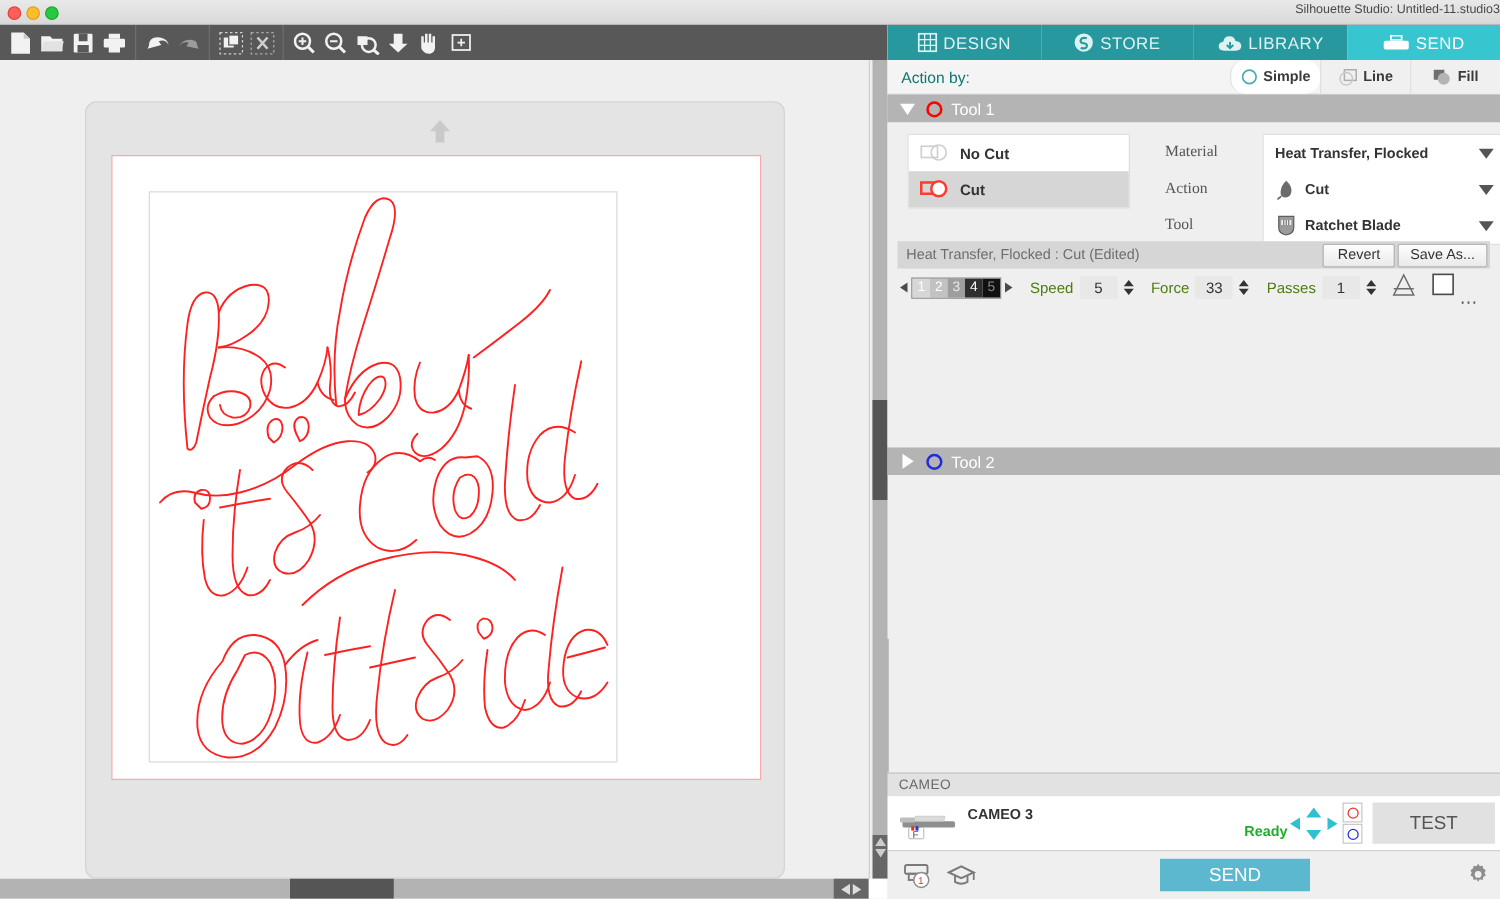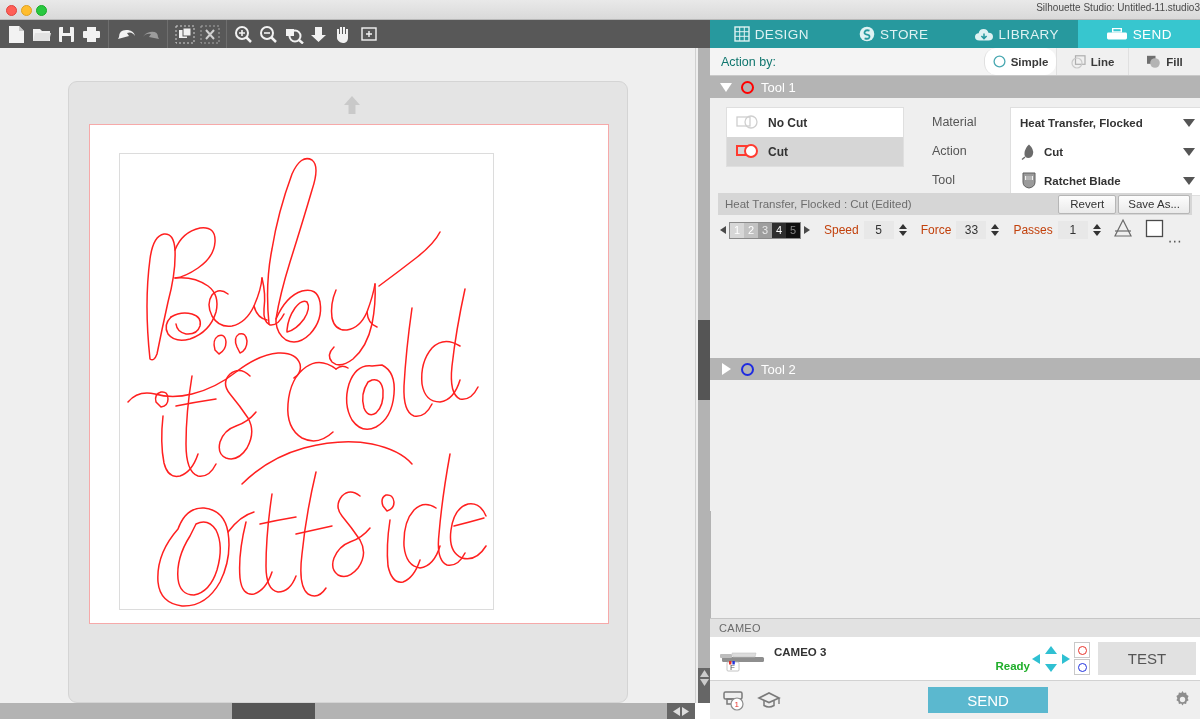--- a/index.html
+++ b/index.html
@@ -121,21 +121,21 @@
   .cutlist {
     position: absolute; left: 16px; top: 9px; width: 178px; background: #fff; border: 1px solid #dfdfdf;
   }
   .cutrow {
     height: 29px; display: flex; align-items: center; gap: 8px; padding-left: 9px;
     font-size: 12px; font-weight: bold; color: #333; cursor: pointer;
   }
   .cutrow.sel { background: #d6d6d6; }
 
   .matgrid { position: absolute; left: 222px; top: 9px; width: 252px; }
-  .matlbl-col { position: absolute; left: 0; top: 0; width: 72px; }
+  .matlbl-col { position: absolute; left: 0; top: 0; width: 72px; font-family: Liberation Serif, serif; }
   .matlbl { height: 29px; display: flex; align-items: center; font-size: 12.5px; color: #555; }
   .matfields {
     position: absolute; left: 78px; top: 0; width: 192px; background: #fff; border: 1px solid #dfdfdf;
   }
   .matfield {
     height: 29px; display: flex; align-items: center; gap: 6px; padding: 0 6px 0 9px;
     font-size: 11.5px; font-weight: bold; color: #333; cursor: pointer;
   }
   .matfield .txt { flex: 1; }
   .caret { width: 0; height: 0; border-left: 6px solid transparent; border-right: 6px solid transparent;
@@ -169,21 +169,21 @@
   .segcell.c1 { background: #d7d7d7; color: #fff; }
   .segcell.c2 { background: #c2c2c2; color: #fff; }
   .segcell.c3 { background: #9e9e9e; color: #e8e8e8; }
   .segcell.c4 { background: #2e2e2e; color: #fff; }
   .segcell.c5 { background: #111; color: #888; }
   .segarrow { width: 0;height:0;border-top:4px solid transparent;border-bottom:4px solid transparent; }
   .segarrow.l { border-right: 6px solid #4a4a4a; }
   .segarrow.r { border-left: 6px solid #4a4a4a; }
 
   .fieldgrp { display: flex; align-items: center; gap: 5px; margin-left: 14px; }
-  .fieldlbl { font-size: 12px; color: #c2410c; }
+  .fieldlbl { font-size: 12px; color: #4d7c0f; }
   .numbox {
     width: 30px; height: 18px; background: #e8e8e8; border: none;
     font-size: 12px; color: #333; text-align: center; font-family: "Liberation Sans", sans-serif;
   }
   .spin { display: flex; flex-direction: column; gap: 2px; cursor: pointer; }
   .spin .up { width:0;height:0;border-left:4px solid transparent;border-right:4px solid transparent;border-bottom:5px solid #333; }
   .spin .dn { width:0;height:0;border-left:4px solid transparent;border-right:4px solid transparent;border-top:5px solid #333; }
 
   .iconbtn { margin-left: 12px; cursor: pointer; }
   .dots { margin-left: 4px; align-self: flex-end; font-size: 14px; color: #555; line-height: 8px; cursor: pointer; }

